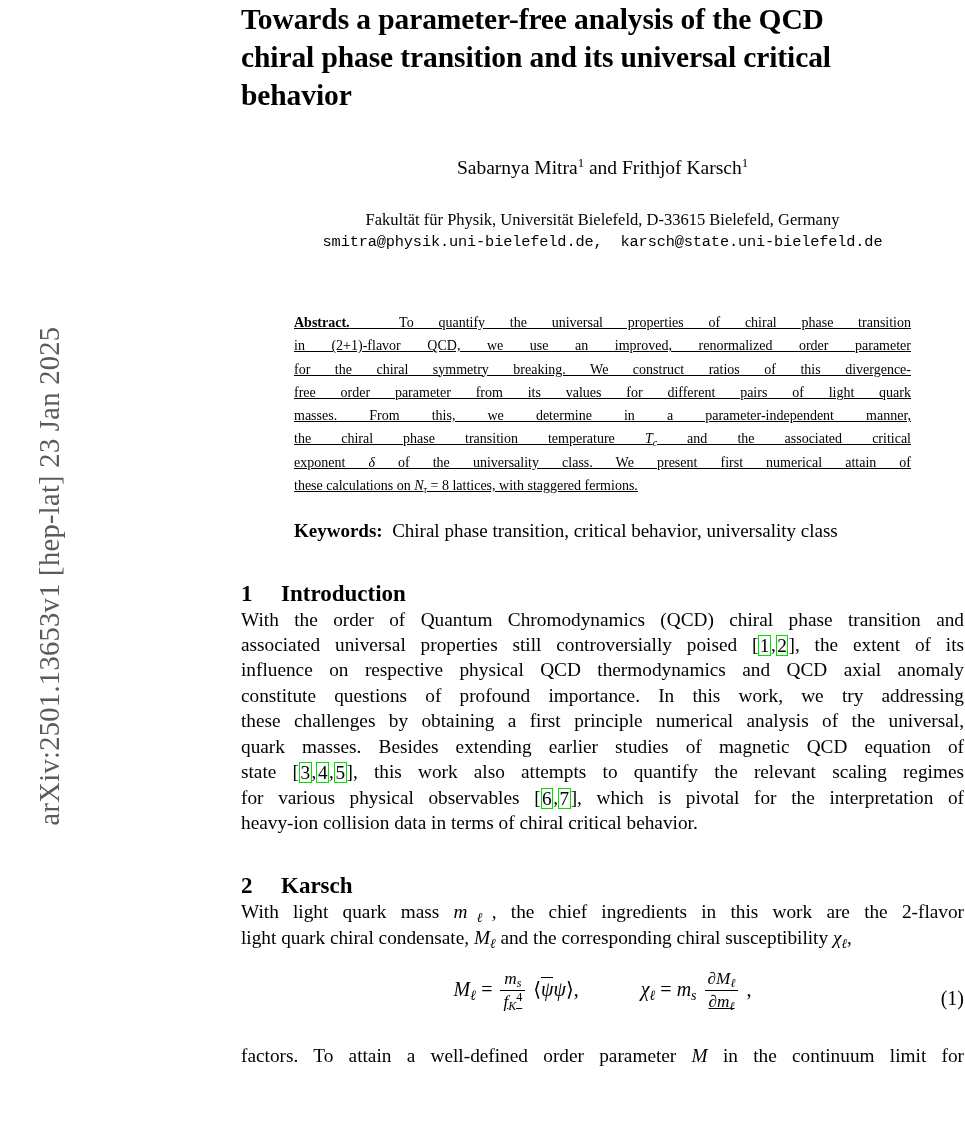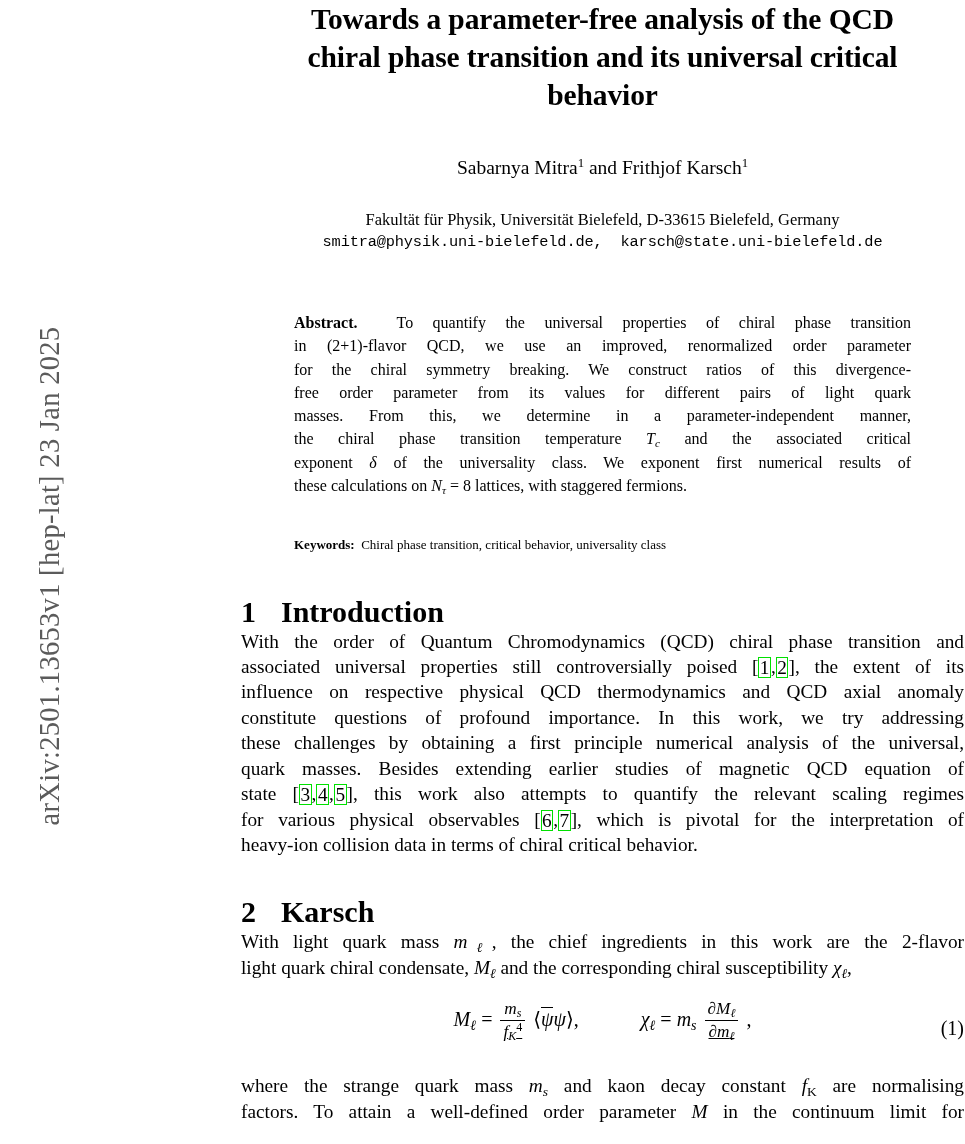--- a/index.html
+++ b/index.html
@@ -46,21 +46,20 @@
     top: 0px;
     width: 723px;
     height: 1144px;
   }
 
   
   #title {
     font-size: 29.5px;
     font-weight: bold;
     line-height: 38px;
-    text-align: center;
     margin: 0;
     padding-top: 0px;
     letter-spacing: -0.1px;
   }
   #title .tl { display: block; }
 
   
   #authors {
     text-align: center;
     font-size: 19.5px;
@@ -86,37 +85,38 @@
     letter-spacing: -0.15px;
   }
 
   
   #abstract-block {
     margin: 0 auto;
     width: 617px;
     margin-top: 58px;
   }
   #abstract {
-    font-size: 16px;
+    font-size: 14px;
     line-height: 23.3px;
     text-align: justify;
     text-justify: inter-word;
+    text-decoration: underline;
   }
   #abstract .lead { font-weight: bold; }
   #keywords {
-    font-size: 13px;
+    font-size: 19px;
     line-height: 23.3px;
-    margin-top: 36px;
+    margin-top: 22px;
     text-align: left;
   }
   #keywords .lead { font-weight: bold; }
 
   
   .sec-heading {
-    font-size: 30px;
+    font-size: 23px;
     font-weight: bold;
     margin-top: 38px;
     margin-bottom: 0;
   }
   .sec-heading .num { display: inline-block; width: 40px; }
 
   .body-par {
     font-size: 19.3px;
     line-height: 25.4px;
     text-align: justify;
@@ -231,21 +231,21 @@
   </div>
 
   <div id="abstract-block">
     <div id="abstract">
       <span class="jline"><span class="lead">Abstract.</span>&nbsp;&nbsp;<span>To quantify the universal properties of chiral phase transition</span></span>
       <span class="jline">in (2+1)-flavor QCD, we use an improved, renormalized order parameter</span>
       <span class="jline">for the chiral symmetry breaking. We construct ratios of this divergence-</span>
       <span class="jline">free order parameter from its values for different pairs of light quark</span>
       <span class="jline">masses. From this, we determine in a parameter-independent manner,</span>
       <span class="jline"><span>the chiral phase transition temperature </span><span class="mi"><span>T</span><span class="sub">c</span></span><span> and the associated critical</span></span>
-      <span class="jline"><span>exponent </span><span class="mi">δ</span><span> of the universality class. We exponent first numerical results of</span></span>
+      <span class="jline"><span>exponent </span><span class="mi">δ</span><span> of the universality class. We present first numerical attain of</span></span>
       <span class="jline last"><span>these calculations on </span><span class="mi"><span>N</span><span class="sub">τ</span></span><span class="mn"> = 8</span><span> lattices, with staggered fermions.</span></span>
     </div>
 
     <div id="keywords">
       <span class="lead">Keywords:</span>&nbsp;&nbsp;<span>Chiral phase transition, critical behavior, universality class</span>
     </div>
   </div>
 
   <div class="sec-heading">
     <span class="num">1</span><span>Introduction</span>
@@ -288,17 +288,16 @@
       <span class="frac">
         <span class="num-part mi"><span class="mn">∂</span><span>M</span><span class="sub">ℓ</span></span>
         <span class="den-part mi"><span class="mn">∂</span><span>m</span><span class="sub">ℓ</span></span>
       </span>
       <span>,</span>
     </div>
     <span class="eqno">(1)</span>
   </div>
 
   <div class="body-par tight">
-    <span class="jline"><span>where the strange quark mass </span><span class="mi"><span>m</span><span class="sub">s</span></span><span> and kaon decay constant </span><span class="mi"><span>f</span><span class="sub subn">K</span></span><span> are normalising</span></span>
     <span class="jline"><span>factors. To attain a well-defined order parameter </span><span class="mi">M</span><span> in the continuum limit for</span></span>
   </div>
 
 </div>
 
 </body></html>

